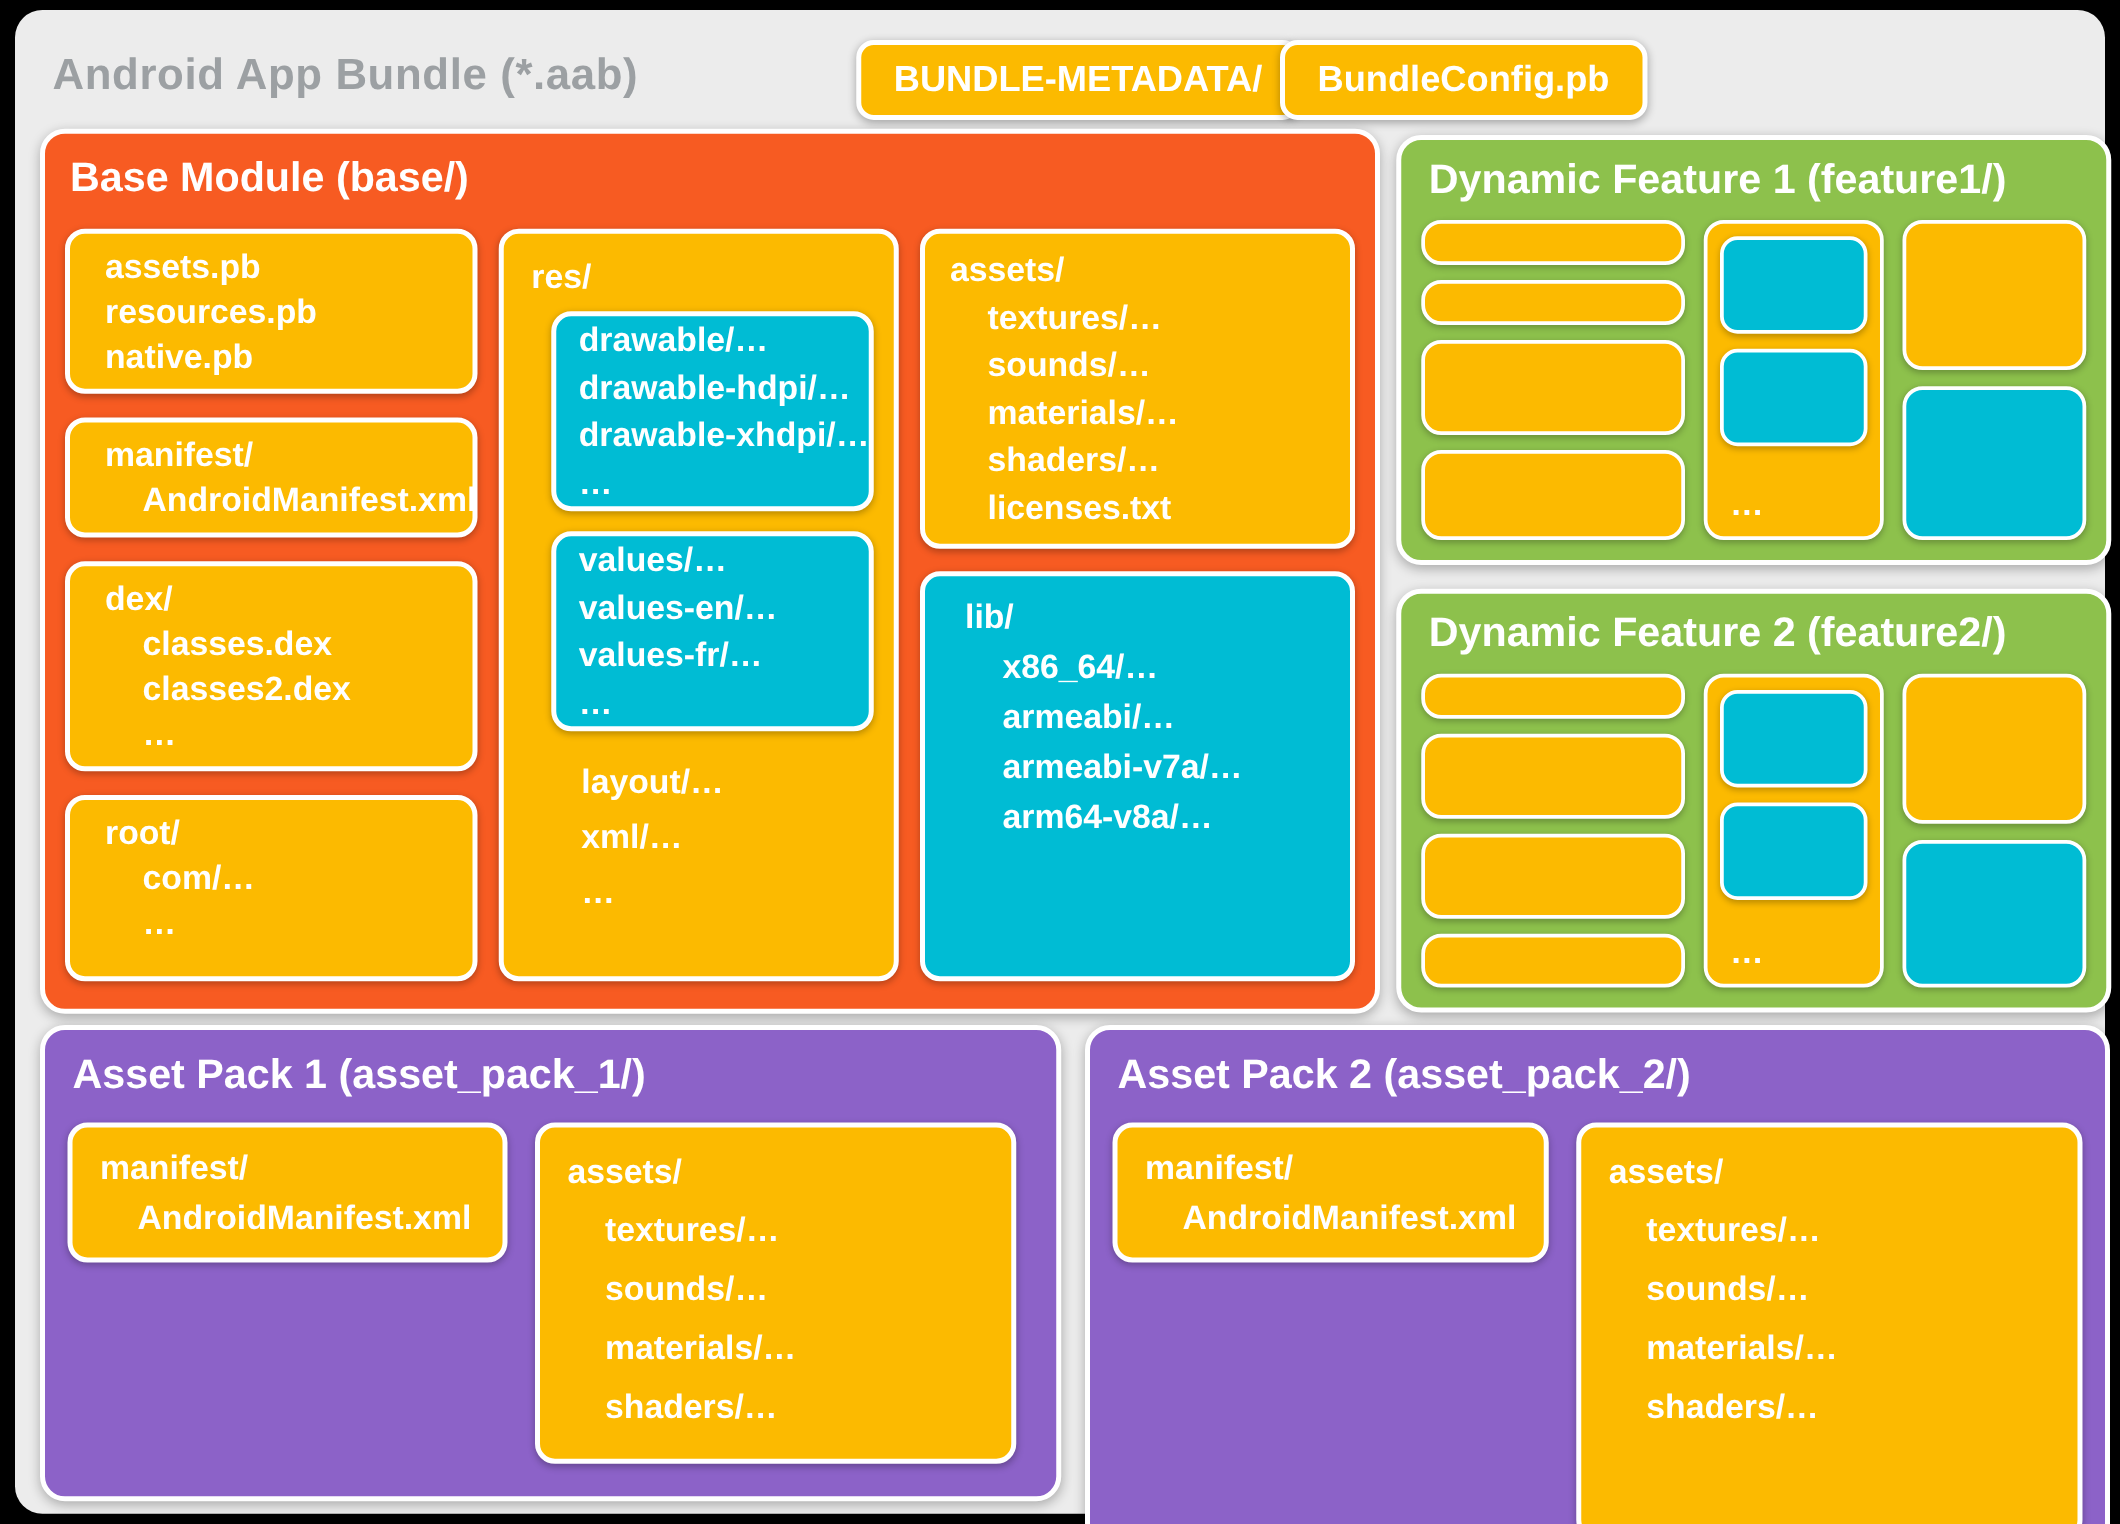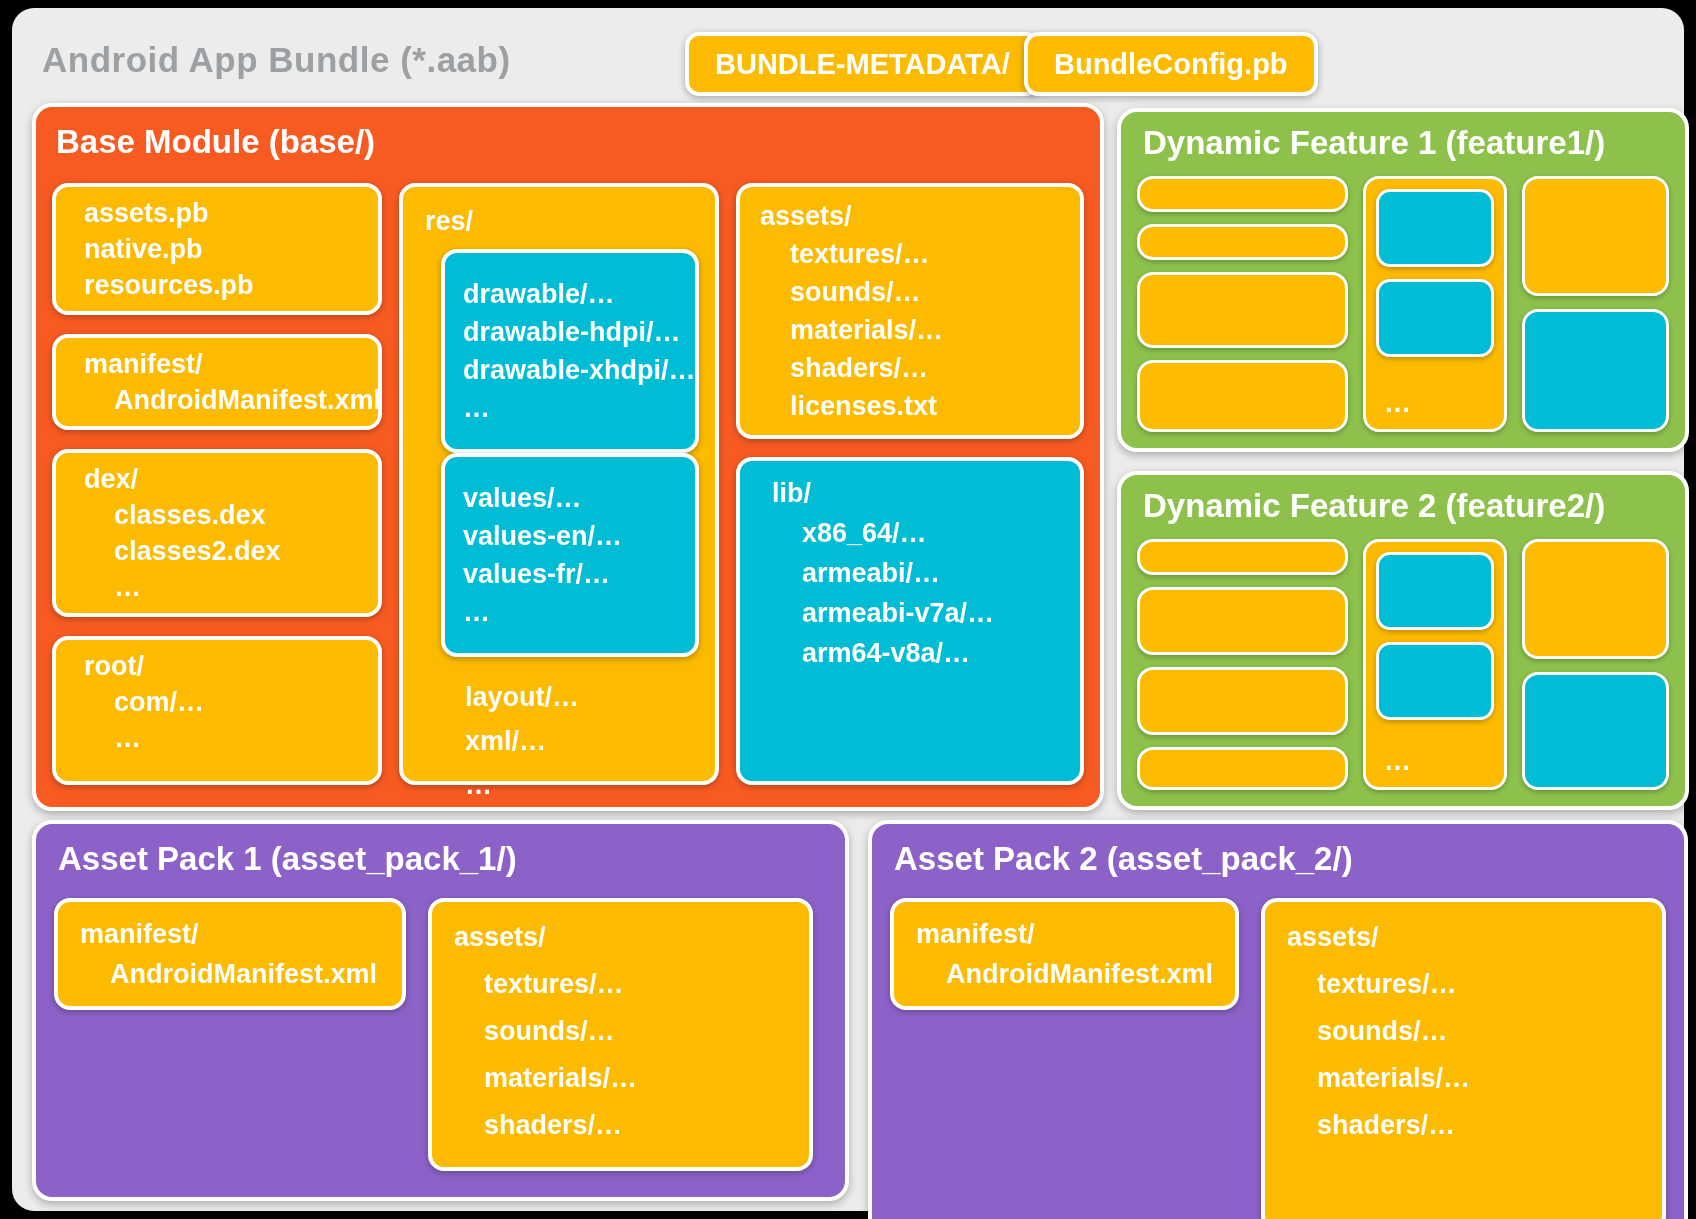--- a/index.html
+++ b/index.html
@@ -40,22 +40,22 @@
     box-shadow:0 2px 6px rgba(0,0,0,.28);padding:8px 28px;color:#fff;
     font-size:27px;line-height:36px;white-space:nowrap}
   .tbox{background:var(--teal);border:4px solid #fff;border-radius:16px;
     box-shadow:0 2px 6px rgba(0,0,0,.28);padding:8px 18px;color:#fff;
     font-size:27px;line-height:36px;white-space:nowrap}
   .ind{padding-left:30px}
   .grow{flex:1}
 
   .res-box{height:100%;padding:10px 14px}
   .res-label{margin:4px 0 8px 8px;line-height:40px}
-  .res-teal{margin-left:24px;margin-right:2px;padding:22px 18px;line-height:38px}
-  .res-teal+.res-teal{margin-top:0}
+  .res-teal{margin-left:24px;margin-right:2px;padding:0 18px;line-height:38px}
+  .res-teal+.res-teal{margin-top:16px}
   .res-tail{margin:18px 0 0 48px;line-height:44px;color:#fff;font-size:27px}
 
   .assets-box{padding:10px 20px;line-height:38px}
   .lib-box{flex:1;padding:12px 32px;line-height:40px}
 
   .df1{left:1105px;top:100px;width:572px;height:344px;background:var(--green)}
   .df2{left:1105px;top:463px;width:572px;height:339px;background:var(--green)}
   .df1 .sec-title,.df2 .sec-title{position:absolute;left:22px;top:12px}
   .df-body{position:absolute;left:16px;right:16px;top:64px;bottom:16px;display:flex;gap:15px}
   .df-left{width:218px;display:flex;flex-direction:column;gap:12px}
@@ -92,22 +92,22 @@
   <div class="badge badge1">BUNDLE-METADATA/</div>
   <div class="badge badge2">BundleConfig.pb</div>
 
   <div class="section base">
     <div class="sec-title">Base Module (base/)</div>
     <div class="base-cols">
 
       <div class="bcol1">
         <div class="ybox">
           <div>assets.pb</div>
+          <div>resources.pb</div>
           <div>native.pb</div>
-          <div>resources.pb</div>
         </div>
         <div class="ybox">
           <div>manifest/</div>
           <div class="ind">AndroidManifest.xml</div>
         </div>
         <div class="ybox">
           <div>dex/</div>
           <div class="ind">classes.dex</div>
           <div class="ind">classes2.dex</div>
           <div class="ind">…</div>

